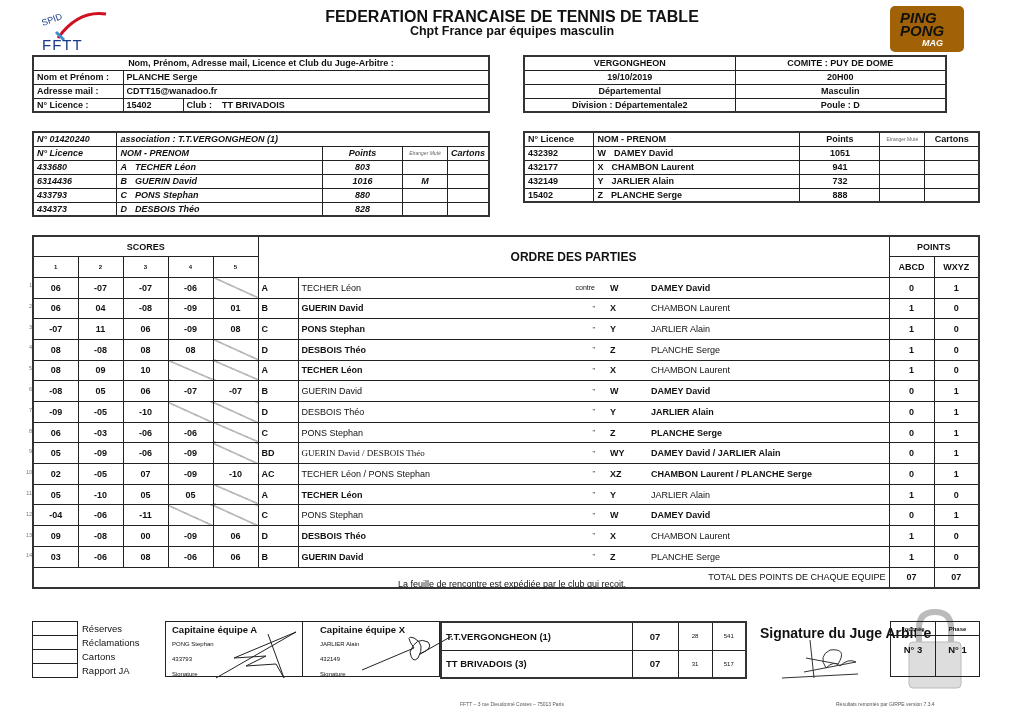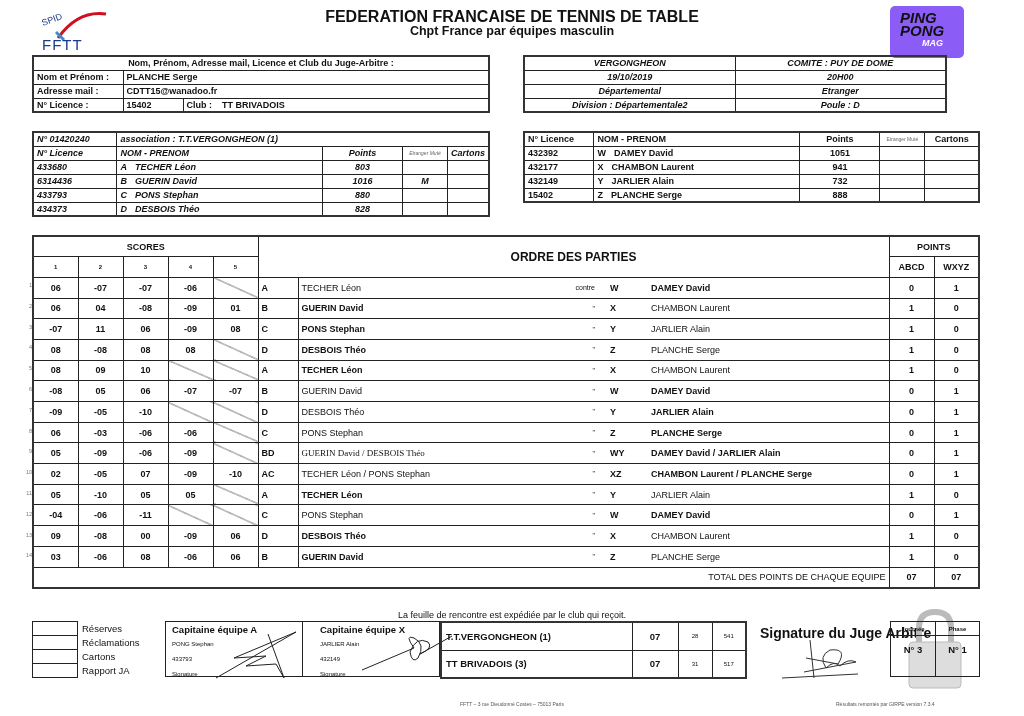--- a/index.html
+++ b/index.html
@@ -8,39 +8,39 @@
   table { border-collapse: collapse; }
   td { border: 1px solid #222; font-size: 9px; padding: 0 3px; height: 14px; white-space: nowrap; }
   .b { font-weight: bold; }
   .c { text-align: center; }
   .outer { border: 2px solid #333; }
 
   
   .title1 { left: 0; width: 1024px; top: 8px; text-align: center; font-size: 16px; font-weight: bold; }
   .title2 { left: 0; width: 1024px; top: 24px; text-align: center; font-size: 12.5px; font-weight: bold; }
   .logo-fftt { left: 38px; top: 8px; width: 80px; height: 44px; }
-  .logo-ping { left: 890px; top: 6px; width: 74px; height: 52px; background: #8b5cf6; border-radius: 5px; color: #111; font-weight: 900; font-style: italic; font-size: 15px; line-height: 13px; padding: 5px 0 0 10px; }
+  .logo-ping { left: 890px; top: 6px; width: 74px; height: 46px; background: #a16207; border-radius: 5px; color: #111; font-weight: 900; font-style: italic; font-size: 15px; line-height: 13px; padding: 5px 0 0 10px; }
   .logo-ping .mag { color: #fff; font-size: 9px; padding-left: 22px; }
 
   
   .ja { left: 32px; top: 55px; width: 458px; }
-  .match { left: 523px; top: 55px; width: 424px; font-style: italic; }
+  .match { left: 523px; top: 55px; width: 424px; }
   .team1 { left: 32px; top: 131px; width: 458px; font-style: italic; }
   .team2 { left: 523px; top: 131px; width: 457px; }
   .tiny { font-size: 5px; color: #666; text-align: center; line-height: 5px; }
 
   
   .main { left: 32px; top: 235px; width: 948px; }
   .main td { height: 20.7px; font-size: 9px; }
   .main .scorecell { width: 45px; text-align: center; font-weight: bold; }
   .main .diag { background: linear-gradient(to top right, transparent calc(50% - 0.6px), #333 50%, transparent calc(50% + 0.6px)); }
   .rownum { position: absolute; left: 24px; font-size: 5.5px; color: #777; width: 8px; text-align: right; }
   .pts { width: 45px; text-align: center; font-weight: bold; }
 
-  .note { left: 0; width: 1024px; top: 610px; text-align: center; font-size: 9px; }
+  .note { left: 0; width: 1024px; top: 579px; text-align: center; font-size: 9px; }
   .boxes { left: 32px; top: 621px; }
   .boxes td { width: 45px; height: 14px; border: 1px solid #222; }
   .boxlabels { left: 82px; top: 622px; font-size: 9.5px; line-height: 14px; }
   .cap { left: 165px; top: 621px; width: 275px; height: 56px; border: 1px solid #222; }
   .cap .half { position: absolute; top: 0; height: 54px; width: 137px; }
   .cap .h { font-size: 9.5px; font-weight: bold; padding: 2px 6px; }
   .cap .s { font-size: 6px; padding: 1px 6px; line-height: 13px; }
   .res { left: 440px; top: 621px; width: 307px; }
   .res td { height: 28px; }
   .jasig { left: 760px; top: 625px; font-size: 14px; font-weight: bold; }
@@ -94,21 +94,21 @@
       <tr>
         <td class="b c" style="width:50%">VERGONGHEON</td>
         <td class="b c">COMITE : PUY DE DOME</td>
       </tr>
   <tr>
         <td class="b c">19/10/2019</td>
         <td class="b c">20H00</td>
       </tr>
   <tr>
         <td class="b c">Départemental</td>
-        <td class="b c">Etranger</td>
+        <td class="b c">Masculin</td>
       </tr>
   <tr>
         <td class="b c">Division : Départementale2</td>
         <td class="b c">Poule : D</td>
       </tr>
 </tbody>
   </table>
 
 <table class="abs team1 outer">
   <tbody>

